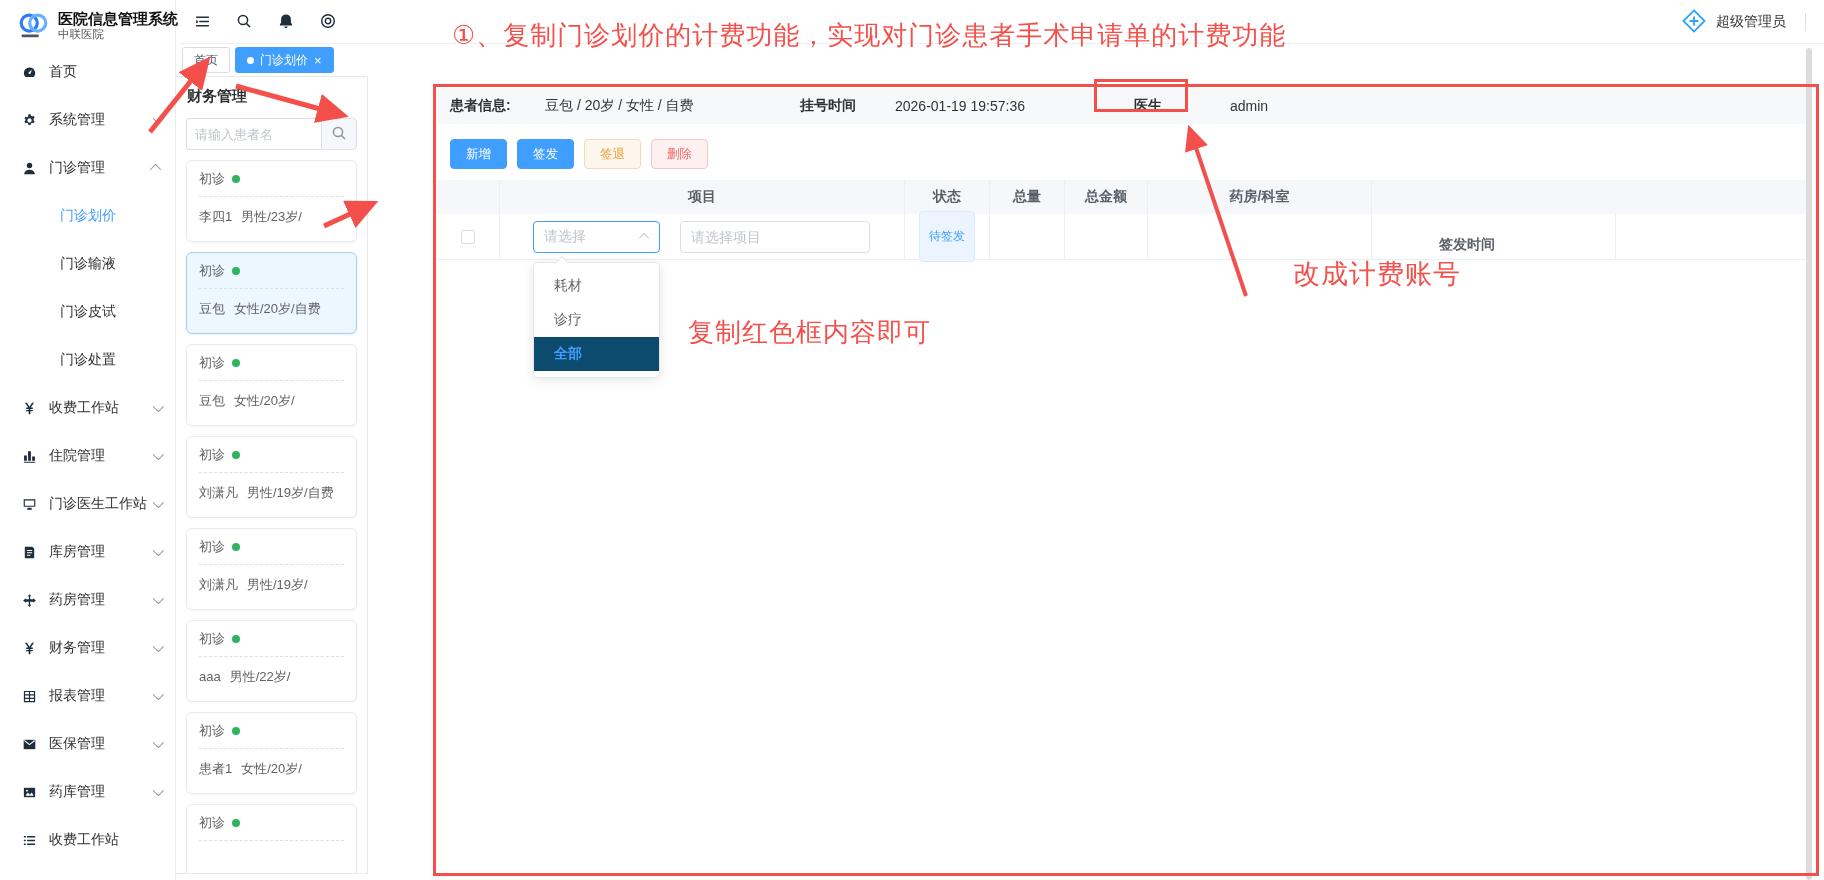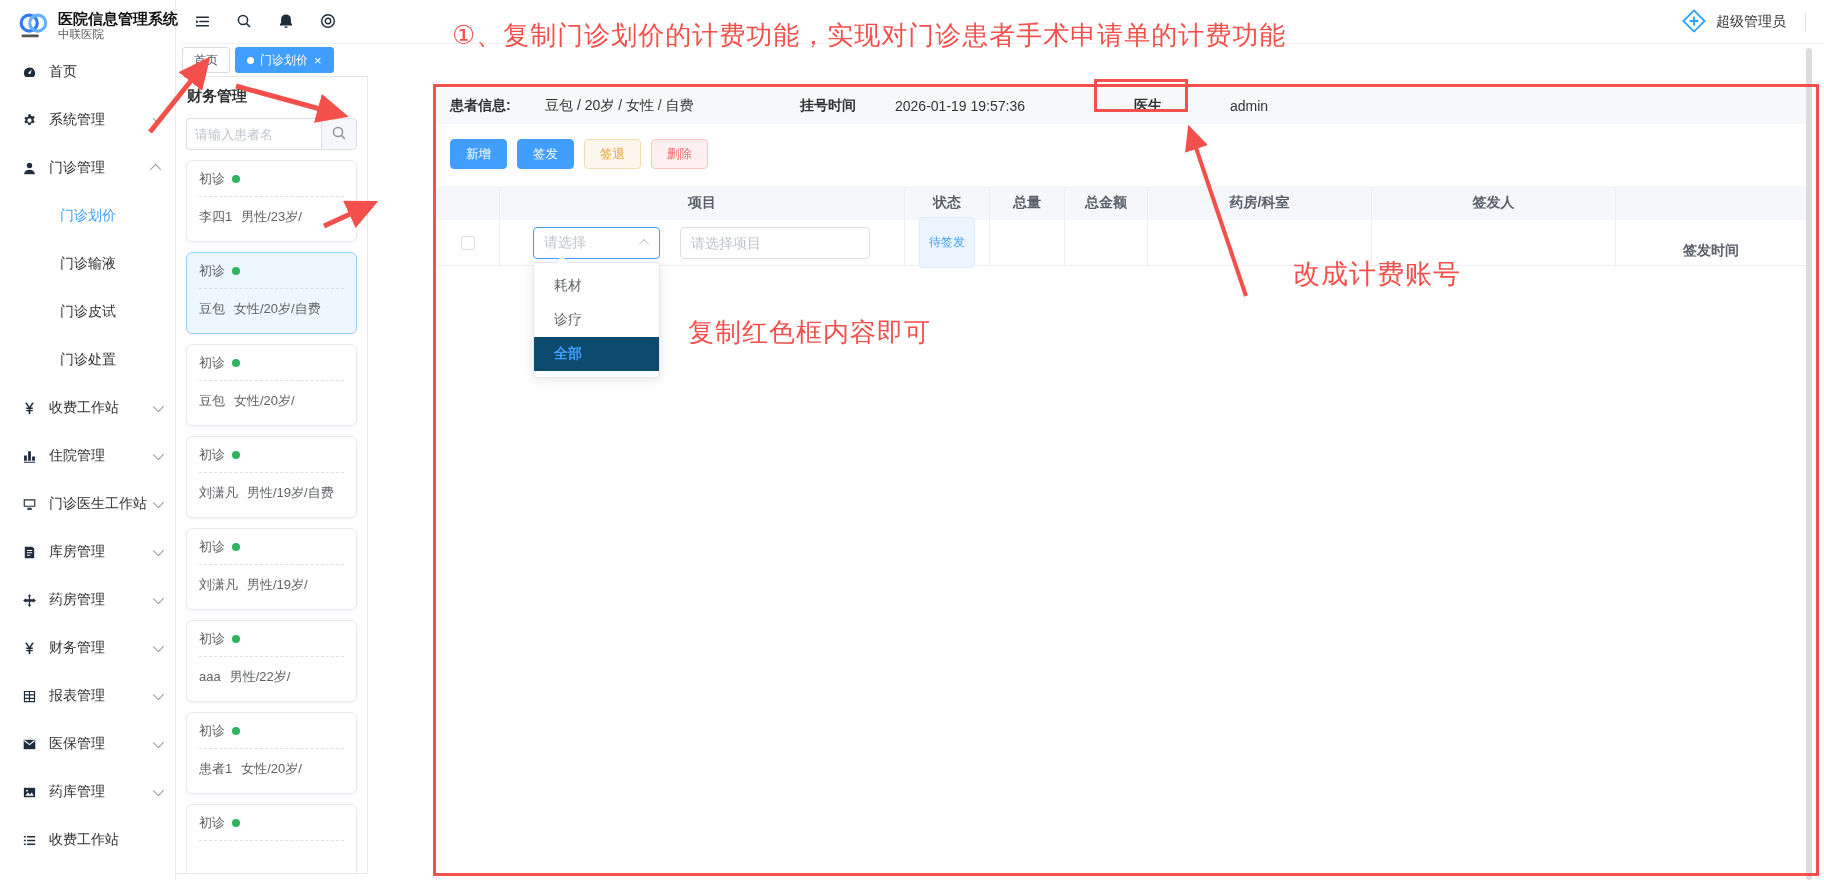--- a/index.html
+++ b/index.html
@@ -67,21 +67,21 @@
   .ib { position:absolute; top:50%; transform:translateY(-50%); font-size:14px; color:#333; white-space:nowrap; }
   .ib.lbl { font-weight:700; color:#303133; }
   .ib-l1{left:13px} .ib-v1{left:108px} .ib-l2{left:363px} .ib-v2{left:458px} .ib-l3{left:697px} .ib-v3{left:793px}
   .btn-row { position:absolute; left:437px; top:139px; display:flex; gap:10px; margin-left:13px; z-index:2; }
   .btn { height:30px; padding:0 15px; border-radius:4px; font-size:12.5px; display:inline-flex;
     align-items:center; cursor:pointer; border:1px solid transparent; }
   .btn.primary { background:#409eff; border-color:#409eff; color:#fff; }
   .btn.warning { background:#fdf6ec; border-color:#f5dab1; color:#e6a23c; }
   .btn.danger { background:#fef0f0; border-color:#fbc4c4; color:#f56c6c; }
 
-  .table { position:absolute; left:437px; top:186px; width:1369px; z-index:2; font-size:14px; }
+  .table { position:absolute; left:437px; top:180px; width:1369px; z-index:2; font-size:14px; }
   .thead, .trow { display:flex; }
   .thead { background:#f5f7fa; height:34px; }
   .thead .cell { font-weight:700; color:#5a6068; display:flex; align-items:center; justify-content:center; }
   .cell { border-right:1px solid #ebeef5; height:100%; }
   .cell:last-child { border-right:none;margin-top:48px; }
   .trow { height:46px; border-bottom:1px solid #ebeef5; background:#fff; }
   .trow .cell { display:flex; align-items:center; }
   .c0{width:63px; justify-content:center;} .c1{width:405px;} .c2{width:85px; justify-content:center;}
   .c3{width:75px;} .c4{width:83px;} .c5{width:224px;} .c6{width:244px;} .c7{width:190px;}
   .checkbox { width:14px; height:14px; border:1px solid #dcdfe6; border-radius:2px; background:#fff; cursor:pointer; }
@@ -414,21 +414,20 @@
   </div>
 
   <div class="table">
     <div class="thead">
       <div class="cell c0"></div>
       <div class="cell c1">项目</div>
       <div class="cell c2">状态</div>
       <div class="cell c3">总量</div>
       <div class="cell c4">总金额</div>
       <div class="cell c5">药房/科室</div>
-      <div class="cell c6">签发人</div>
       <div class="cell c7">签发时间</div>
     </div>
     <div class="trow">
       <div class="cell c0">
           <span class="checkbox"></span>
         </div>
       <div class="cell c1">
         <span class="sel">
           <span>请选择</span>
           <span class="caret"></span>

